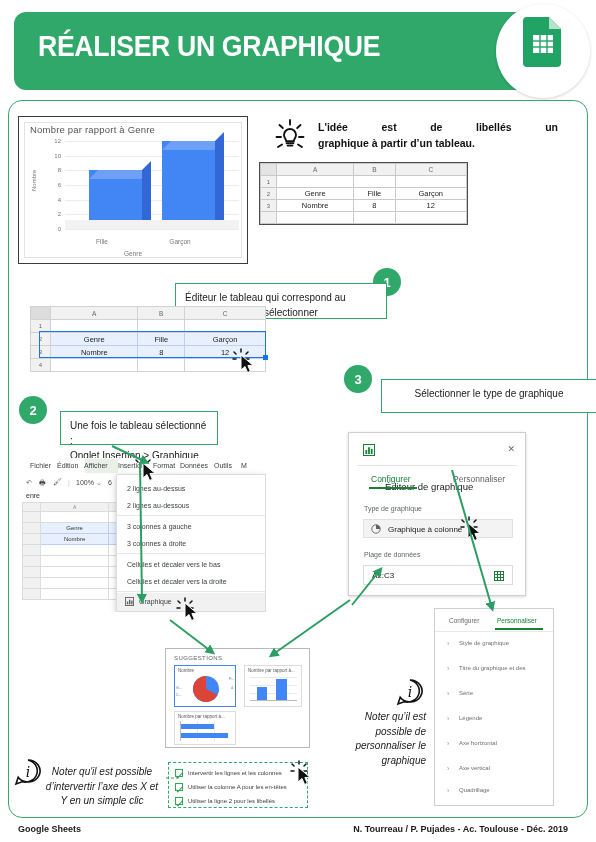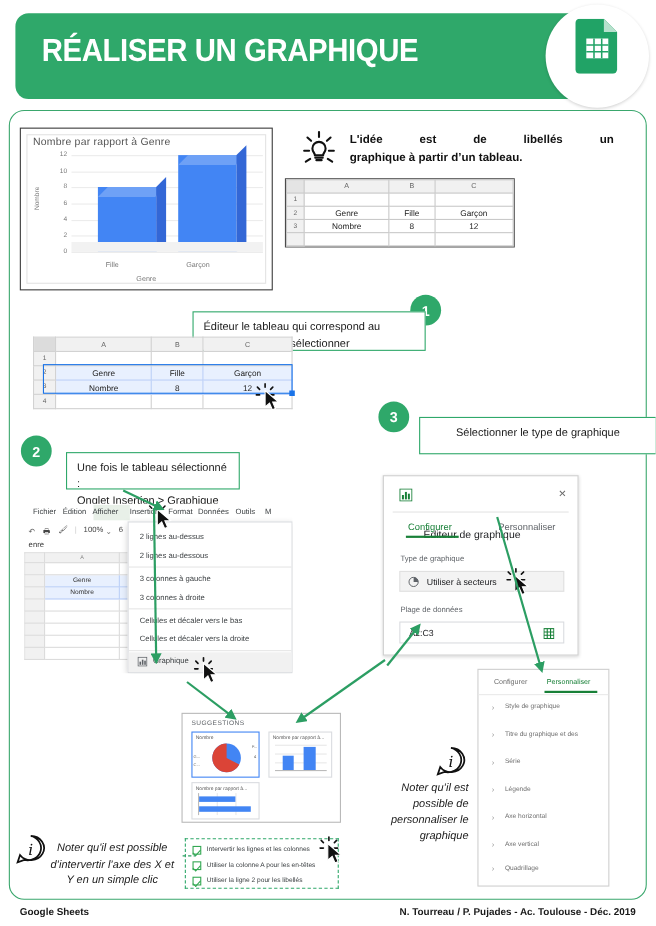--- a/index.html
+++ b/index.html
@@ -214,21 +214,21 @@
 
   
   .info-ico{ position:absolute; width:28px; height:28px; }
   .note-it{ position:absolute; font-style:italic; font-size:10px; color:#1a1a1a; line-height:1.45; }
 
   
   .arrow-svg{ position:absolute; left:0; top:0; width:596px; height:842px; pointer-events:none; }
 
   
   .footer-left{ position:absolute; left:18px; top:824px; font-size:9px; font-weight:bold; color:#1a1a1a; }
-  .footer-right{ position:absolute; right:18px; top:824px; font-size:9px; font-weight:bold; color:#1a1a1a; }
+  .footer-right{ position:absolute; right:28px; top:824px; font-size:9px; font-weight:bold; color:#1a1a1a; }
 </style>
 </head>
 <body>
 
 <div class="page">
 
   <div class="header-bar"></div>
   <div class="header-title">RÉALISER UN GRAPHIQUE</div>
 
   <div class="logo-circle">
@@ -548,21 +548,21 @@
     <div class="ed-tab active" style="left:22px;">Configurer</div>
     <div class="ed-tab-underline" style="left:20px; width:48px;"></div>
     <div class="ed-tab" style="left:104px;">Personnaliser</div>
 
     <div class="ed-label" style="left:15px; top:72px;">Type de graphique</div>
     <div class="ed-select" style="top:86px;">
       <svg style="position:absolute; left:7px; top:4px; width:10px; height:10px;" viewBox="0 0 10 10">
         <circle cx="5" cy="5" r="4.2" fill="none" stroke="#5f6368" stroke-width="0.9"></circle>
         <path d="M5 5 L5 0.8 A4.2 4.2 0 0 1 9.2 5 Z" fill="#5f6368"></path>
       </svg>
-      <span style="position:absolute; left:24px; top:5px;">Utiliser à secteurs</span>
+      <span style="position:absolute; left:24px; top:5px;">Graphique à colonne</span>
     </div>
 
     <div class="ed-label" style="left:15px; top:118px;">Plage de données</div>
     <div class="ed-input" style="top:132px;">
       <span style="position:absolute; left:8px; top:5px;">A2:C3</span>
       <svg style="position:absolute; right:8px; top:5px; width:10px; height:10px;" viewBox="0 0 10 10">
         <rect x="0.5" y="0.5" width="9" height="9" fill="none" stroke="#188038"></rect>
         <line x1="0.5" y1="3.5" x2="9.5" y2="3.5" stroke="#188038"></line>
         <line x1="0.5" y1="6.5" x2="9.5" y2="6.5" stroke="#188038"></line>
         <line x1="3.5" y1="0.5" x2="3.5" y2="9.5" stroke="#188038"></line>

